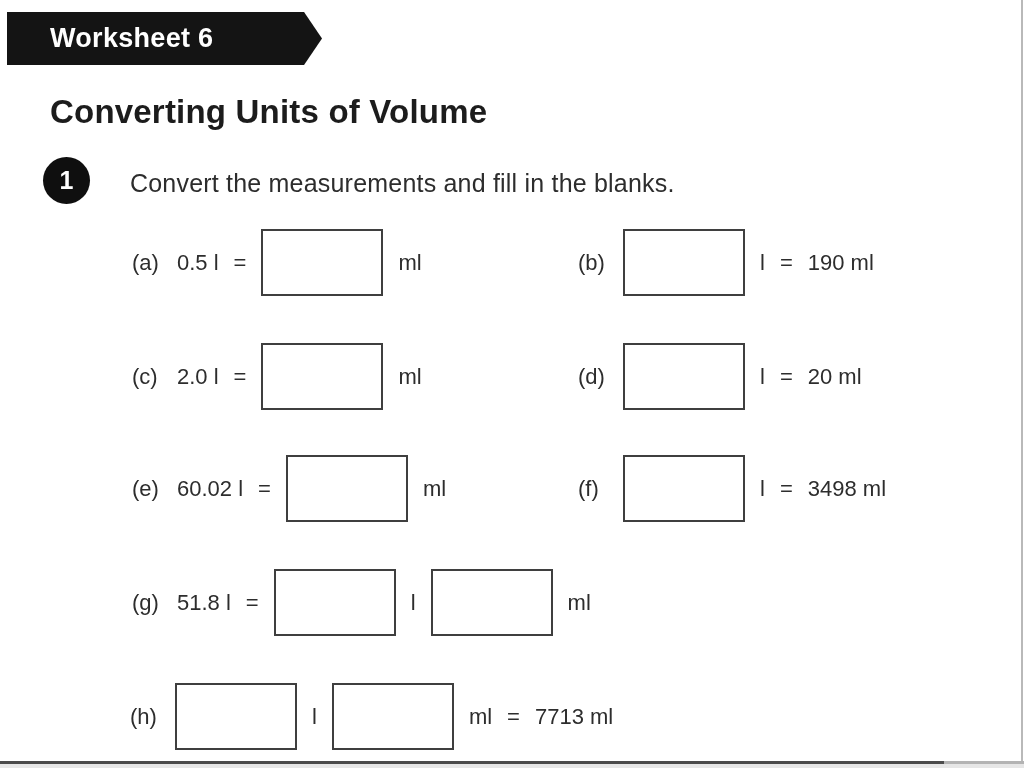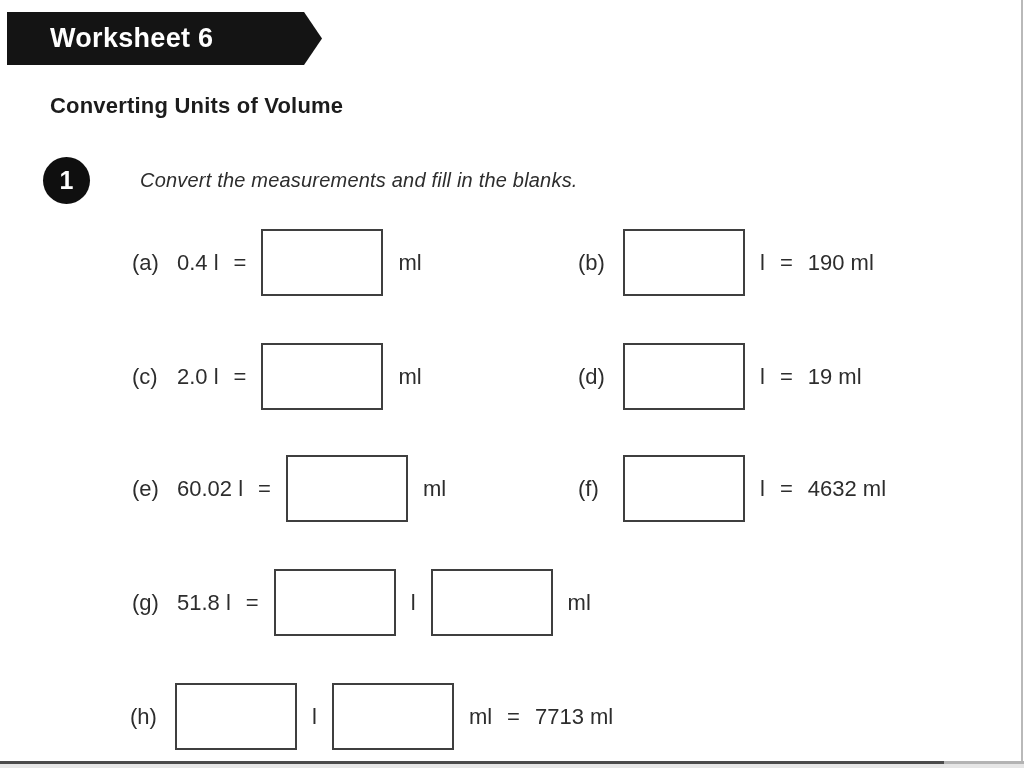--- a/index.html
+++ b/index.html
@@ -34,45 +34,44 @@
     color: #ffffff;
     font-weight: bold;
     font-size: 27px;
     letter-spacing: 0.3px;
     padding-left: 43px;
   }
   
   .heading {
     position: absolute;
     left: 50px; top: 93px;
-    font-size: 22px;
+    font-size: 33px;
     font-weight: bold;
     color: var(--heading-color, #1c1c1c);
     letter-spacing: 0.2px;
   }
   
   .qnum {
     position: absolute;
     left: 43px; top: 157px;
     width: 47px; height: 47px;
     border-radius: 50%;
     background: var(--badge-bg, #0f0f0f);
     display: flex; align-items: center; justify-content: center;
     color: #ffffff;
     font-weight: bold;
     font-size: 25px;
   }
   
   .instruction {
     position: absolute;
-    left: 140px; top: 169px;
-    font-size: 20px;
+    left: 130px; top: 169px;
+    font-size: 25px;
     color: var(--text-color, #2d2d2d);
     letter-spacing: 0.2px;
-    font-style: italic;
   }
   
   .problem {
     position: absolute;
     display: flex;
     align-items: center;
     height: 67px;
     column-gap: 15px;
     font-size: 22px;
     color: var(--text-color, #2d2d2d);
@@ -125,21 +124,21 @@
 
   <div class="qnum">
     <span>1</span>
   </div>
 
   <div class="instruction">Convert the measurements and fill in the blanks.</div>
 
   <div id="problems">
       <div class="problem" style="left: 132px; top: 229px;">
         <span class="plabel">(a)</span>
-        <span class="ptext">0.4 l</span>
+        <span class="ptext">0.5 l</span>
         <span class="ptext">=</span>
         <div class="abox"></div>
         <span class="ptext">ml</span>
       </div>
       <div class="problem" style="left: 578px; top: 229px;">
         <span class="plabel">(b)</span>
         <div class="abox"></div>
         <span class="ptext">l</span>
         <span class="ptext">=</span>
         <span class="ptext">190 ml</span>
@@ -149,35 +148,35 @@
         <span class="ptext">2.0 l</span>
         <span class="ptext">=</span>
         <div class="abox"></div>
         <span class="ptext">ml</span>
       </div>
       <div class="problem" style="left: 578px; top: 343px;">
         <span class="plabel">(d)</span>
         <div class="abox"></div>
         <span class="ptext">l</span>
         <span class="ptext">=</span>
-        <span class="ptext">19 ml</span>
+        <span class="ptext">20 ml</span>
       </div>
       <div class="problem" style="left: 132px; top: 455px;">
         <span class="plabel">(e)</span>
         <span class="ptext">60.02 l</span>
         <span class="ptext">=</span>
         <div class="abox"></div>
         <span class="ptext">ml</span>
       </div>
       <div class="problem" style="left: 578px; top: 455px;">
         <span class="plabel">(f)</span>
         <div class="abox"></div>
         <span class="ptext">l</span>
         <span class="ptext">=</span>
-        <span class="ptext">4632 ml</span>
+        <span class="ptext">3498 ml</span>
       </div>
       <div class="problem" style="left: 132px; top: 569px;">
         <span class="plabel">(g)</span>
         <span class="ptext">51.8 l</span>
         <span class="ptext">=</span>
         <div class="abox"></div>
         <span class="ptext">l</span>
         <div class="abox"></div>
         <span class="ptext">ml</span>
       </div>

